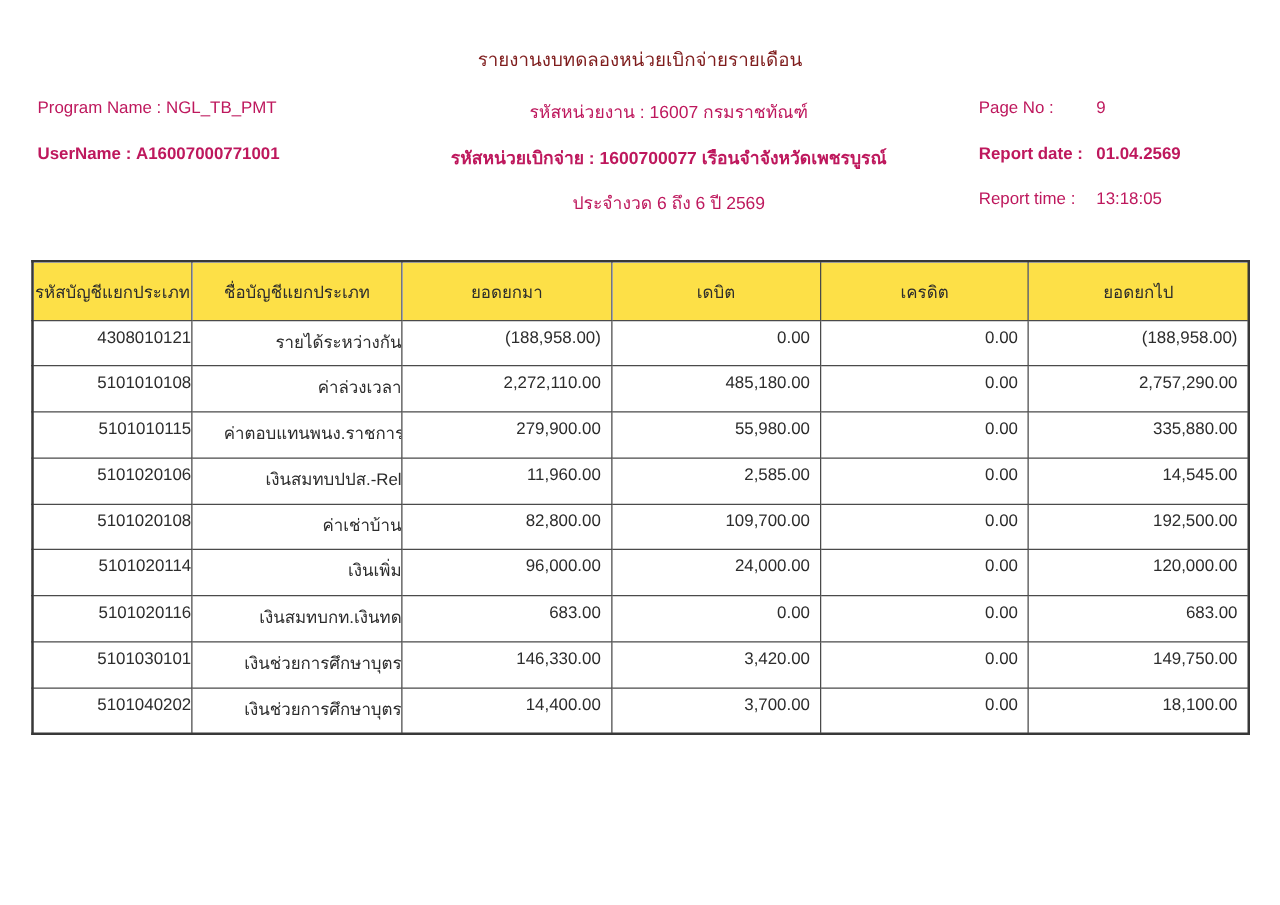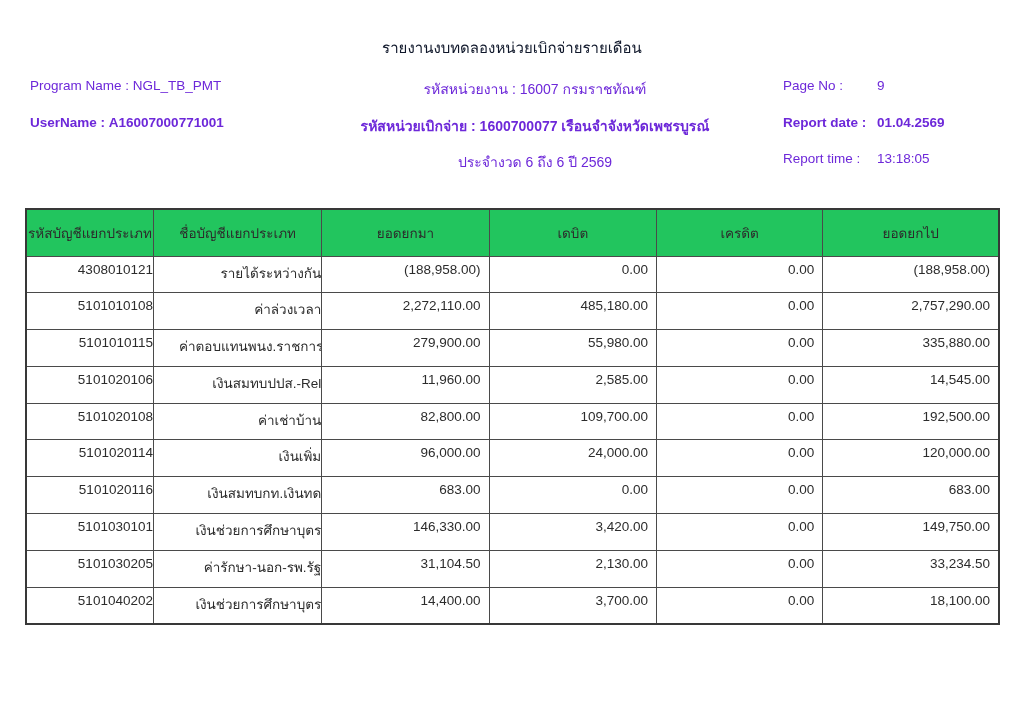--- a/index.html
+++ b/index.html
@@ -7,23 +7,23 @@
   body {
     font-family:"Liberation Sans","DejaVu Sans",sans-serif;
     color:#2a2a2a;
     position:relative;
     -webkit-font-smoothing:antialiased;
   }
 
   
   .rpt-title {
     position:absolute; top:36px; left:0; width:1024px;
-    text-align:center; font-size:15px; color:#0f172a;
+    text-align:center; font-size:15px; color:#7f1d1d;
   }
-  .hdr-item { position:absolute; font-size:13.5px; white-space:nowrap; color:#6d28d9; }
+  .hdr-item { position:absolute; font-size:13.5px; white-space:nowrap; color:#be185d; }
   .hdr-left   { left:30px; }
   .hdr-center { left:0; width:1070px; text-align:center; font-size:14px; }
   .hdr-rlabel { left:783px; }
   .hdr-rvalue { left:877px; }
   .r1 { top:78px; }
   .r2 { top:115px;font-weight:bold; }
   .r3 { top:151px; }
 
   
   .tb-wrap {
@@ -34,21 +34,21 @@
     border:2px solid #383838;
   }
   table.tb th, table.tb td {
     border:1px solid #4a4a4a;
     font-size:13.5px;
     color:#2c2c2c;
     overflow:hidden; white-space:nowrap;
   }
   table.tb thead th {
     height:47px;
-    background:#22c55e;
+    background:#fde047;
     text-align:center; vertical-align:middle;
     font-weight:normal;
   }
   table.tb tbody td {
     height:36.8px;
     vertical-align:top;
     padding-top:5px;
     background:#ffffff;
   }
   td.c-left  { text-align:right;  padding-left:25px;  }
@@ -152,28 +152,20 @@
         </tr>
         <tr>
           <td class="c-left">5101030101</td>
           <td class="c-left">เงินช่วยการศึกษาบุตร</td>
           <td class="c-right">146,330.00</td>
           <td class="c-right">3,420.00</td>
           <td class="c-right">0.00</td>
           <td class="c-right">149,750.00</td>
         </tr>
         <tr>
-          <td class="c-left">5101030205</td>
-          <td class="c-left">ค่ารักษา-นอก-รพ.รัฐ</td>
-          <td class="c-right">31,104.50</td>
-          <td class="c-right">2,130.00</td>
-          <td class="c-right">0.00</td>
-          <td class="c-right">33,234.50</td>
-        </tr>
-        <tr>
           <td class="c-left">5101040202</td>
           <td class="c-left">เงินช่วยการศึกษาบุตร</td>
           <td class="c-right">14,400.00</td>
           <td class="c-right">3,700.00</td>
           <td class="c-right">0.00</td>
           <td class="c-right">18,100.00</td>
         </tr>
       </tbody>
   </table>
 </div>

